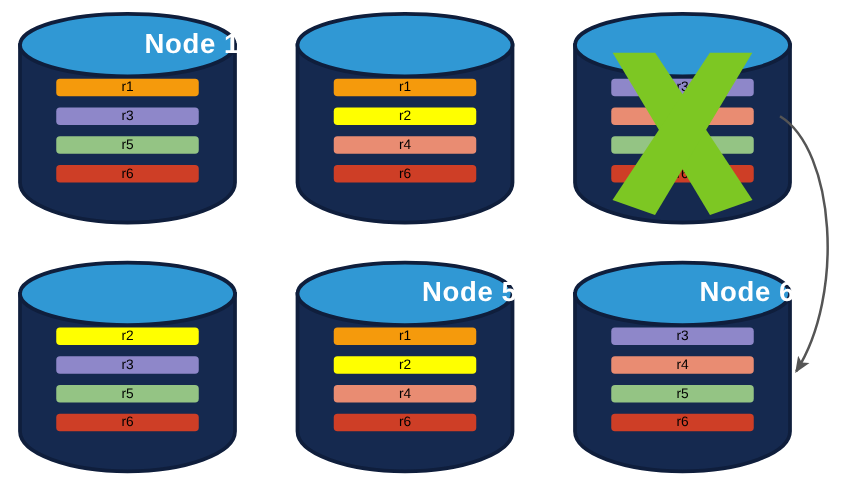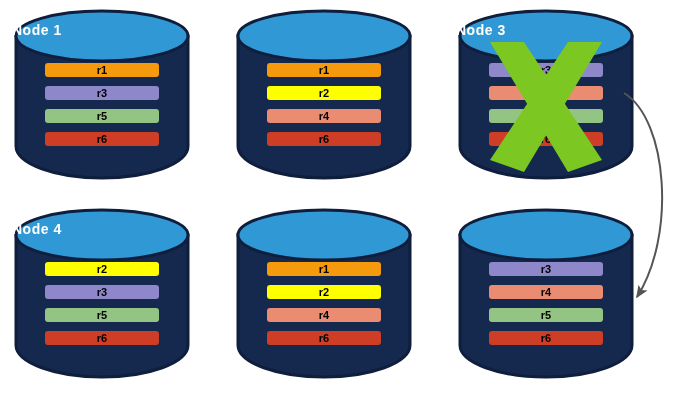--- a/index.html
+++ b/index.html
@@ -29,43 +29,43 @@
     position: absolute;
     left: 0; top: 0;
     width: 180px;
     height: 178px;
   }
   .node-title {
     position: absolute;
     left: 0;
     top: 16px;
     width: 180px;
-    text-align: left;
+    text-align: right;
     color: #ffffff;
-    font-size: 14px;
+    font-size: 22px;
     font-weight: bold;
     letter-spacing: 0.5px;
     font-family: "Liberation Sans", sans-serif;
     z-index: 3;
     pointer-events: none;
   }
   .bars {
     position: absolute;
     left: 33px;
     top: 57px;
     width: 114px;
     z-index: 2;
   }
   .bar {
     height: 14px;
     margin-bottom: 9px;
     border-radius: 3px;
     color: #000000;
     font-size: 11px;
-    font-weight: bold;
+    font-weight: normal;
     text-align: center;
     line-height: 14px;
     font-family: "Liberation Sans", sans-serif;
     box-sizing: border-box;
   }
   .bar:last-child { margin-bottom: 10px; }
   .xmark {
     position: absolute;
     left: 12px;
     top: 36px;
@@ -111,64 +111,64 @@
         <div class="bar" style="background: rgb(255, 255, 0);">r2</div>
         <div class="bar" style="background: rgb(233, 140, 114);">r4</div>
         <div class="bar" style="background: rgb(206, 62, 38);">r6</div>
       </div>
     </div>
     <div class="node" style="left: 456px; top: 6px;">
       <svg class="node-svg" viewBox="0 0 180 178">
         <path d="M4,30 L4,140 C4,158 44,172 90,172 C136,172 176,158 176,140 L176,30 Z" fill="#15294F" stroke="#0F1E3C" stroke-width="3"></path>
         <ellipse cx="90" cy="30" rx="86" ry="25" fill="#3098D4" stroke="#0F1E3C" stroke-width="3"></ellipse>
       </svg>
-      <div class="node-title">Node  3</div>
       <div class="bars">
         <div class="bar" style="background: rgb(142, 135, 201);">r3</div>
         <div class="bar" style="background: rgb(233, 140, 114);">r4</div>
         <div class="bar" style="background: rgb(148, 196, 132);">r5</div>
         <div class="bar" style="background: rgb(206, 62, 38);">r6</div>
       </div>
       <svg class="xmark" viewBox="0 0 156 136">
         <g fill="#7DC723">
           <path d="M22,0 L56,0 L134,118 L100,130 Z"></path>
           <path d="M134,0 L100,0 L22,118 L56,130 Z"></path>
         </g>
       </svg>
     </div>
     <div class="node" style="left: 12px; top: 205px;">
       <svg class="node-svg" viewBox="0 0 180 178">
         <path d="M4,30 L4,140 C4,158 44,172 90,172 C136,172 176,158 176,140 L176,30 Z" fill="#15294F" stroke="#0F1E3C" stroke-width="3"></path>
         <ellipse cx="90" cy="30" rx="86" ry="25" fill="#3098D4" stroke="#0F1E3C" stroke-width="3"></ellipse>
       </svg>
-      <div class="node-title">Node  4</div>
       <div class="bars">
         <div class="bar" style="background: rgb(255, 255, 0);">r2</div>
         <div class="bar" style="background: rgb(142, 135, 201);">r3</div>
         <div class="bar" style="background: rgb(148, 196, 132);">r5</div>
         <div class="bar" style="background: rgb(206, 62, 38);">r6</div>
       </div>
     </div>
     <div class="node" style="left: 234px; top: 205px;">
       <svg class="node-svg" viewBox="0 0 180 178">
         <path d="M4,30 L4,140 C4,158 44,172 90,172 C136,172 176,158 176,140 L176,30 Z" fill="#15294F" stroke="#0F1E3C" stroke-width="3"></path>
         <ellipse cx="90" cy="30" rx="86" ry="25" fill="#3098D4" stroke="#0F1E3C" stroke-width="3"></ellipse>
       </svg>
+      <div class="node-title">Node  5</div>
       <div class="bars">
         <div class="bar" style="background: rgb(245, 154, 12);">r1</div>
         <div class="bar" style="background: rgb(255, 255, 0);">r2</div>
         <div class="bar" style="background: rgb(233, 140, 114);">r4</div>
         <div class="bar" style="background: rgb(206, 62, 38);">r6</div>
       </div>
     </div>
     <div class="node" style="left: 456px; top: 205px;">
       <svg class="node-svg" viewBox="0 0 180 178">
         <path d="M4,30 L4,140 C4,158 44,172 90,172 C136,172 176,158 176,140 L176,30 Z" fill="#15294F" stroke="#0F1E3C" stroke-width="3"></path>
         <ellipse cx="90" cy="30" rx="86" ry="25" fill="#3098D4" stroke="#0F1E3C" stroke-width="3"></ellipse>
       </svg>
+      <div class="node-title">Node  6</div>
       <div class="bars">
         <div class="bar" style="background: rgb(142, 135, 201);">r3</div>
         <div class="bar" style="background: rgb(233, 140, 114);">r4</div>
         <div class="bar" style="background: rgb(148, 196, 132);">r5</div>
         <div class="bar" style="background: rgb(206, 62, 38);">r6</div>
       </div>
     </div>
     <svg class="arrow-layer" viewBox="0 0 676 402" xmlns="http://www.w3.org/2000/svg">
     <defs>
       <marker id="arrowhead" markerWidth="7" markerHeight="7" refX="5.6" refY="3.1" orient="auto" markerUnits="strokeWidth">

